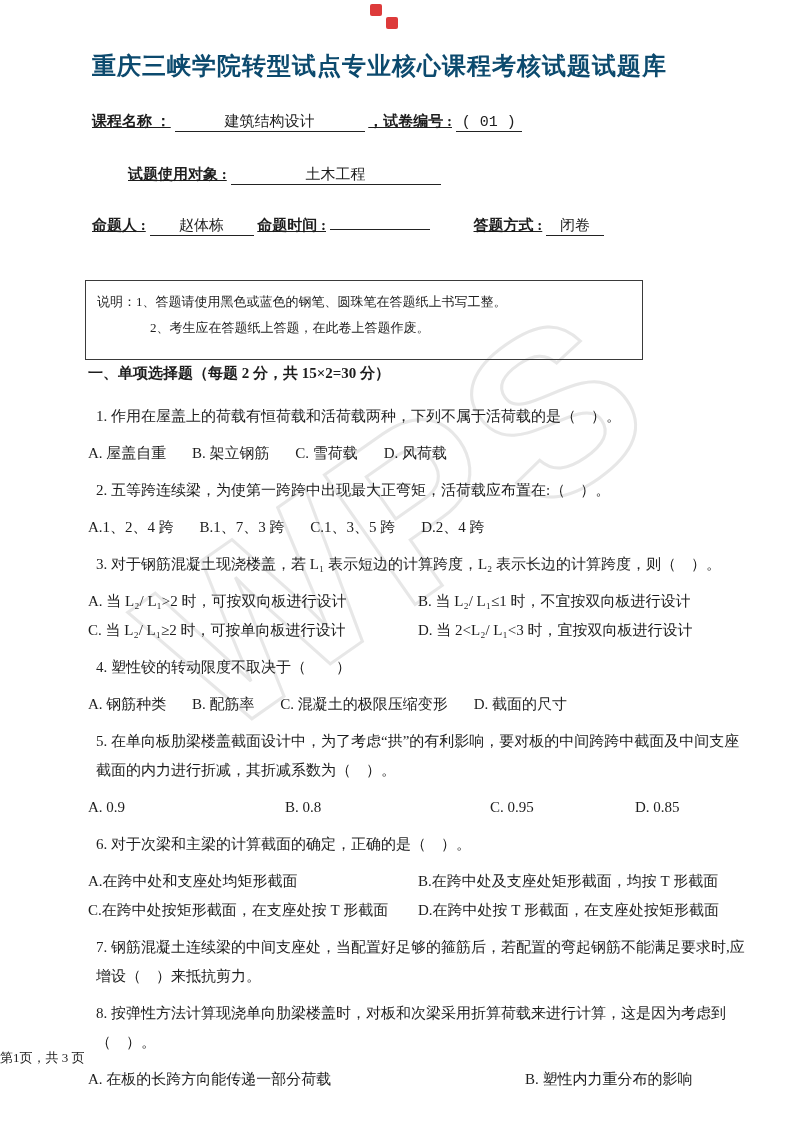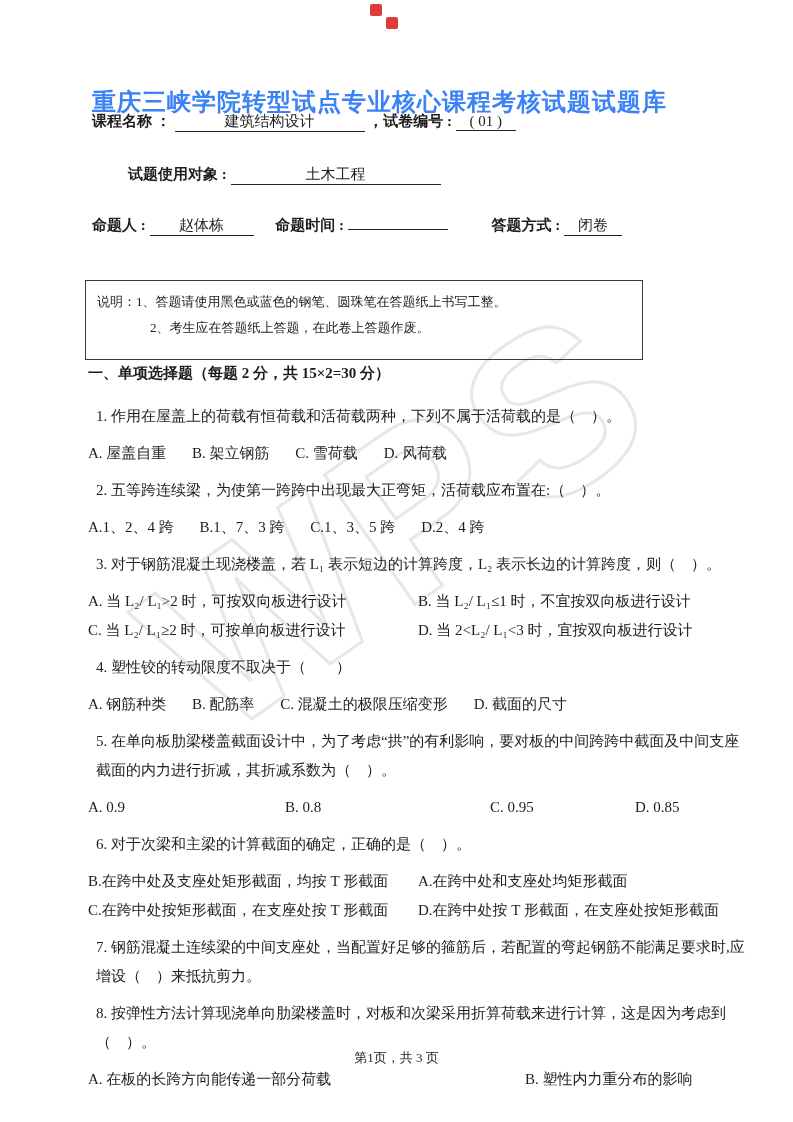--- a/index.html
+++ b/index.html
@@ -11,55 +11,55 @@
       font-size:230px;font-weight:bold;font-family:"Liberation Sans",sans-serif;
       color:rgba(0,0,0,0);-webkit-text-stroke:3px #e7e7e7;letter-spacing:8px;
       white-space:nowrap;z-index:1;user-select:none;}
   @supports not (-webkit-text-stroke: 1px #000){ .wm{color:#efefef;} }
   
   .mark{position:absolute;width:12px;height:12px;background:#dd3a3a;border-radius:2px;z-index:3;}
   .mark.m1{left:370px;top:4px;}
   .mark.m2{left:386px;top:17px;}
   
   .title{position:absolute;top:50px;left:92px;font-size:24px;font-weight:bold;
-         letter-spacing:1px;font-family:"Liberation Sans",sans-serif;color:#3b82f6;margin-top:36px;}
+         letter-spacing:1px;font-family:"Liberation Sans",sans-serif;color:#0c4a6e;}
   
   .frow{position:absolute;left:92px;font-size:15px;white-space:nowrap;}
   .frow.r1{top:112px;}
   .frow.r2{top:165px;margin-left:36px;}
   .frow.r3{top:216px;}
-  .lbl{font-weight:bold;}
-  .uv{display:inline-block;border-bottom:1px solid #222;text-align:center;padding:0 6px;}
+  .lbl{font-weight:bold;text-decoration:underline;}
+  .uv{display:inline-block;border-bottom:1px solid #222;text-align:center;padding:0 6px;font-family:Liberation Mono, monospace;}
   .uv.course{min-width:150px;padding:0 20px;}
   .uv.paperno{min-width:48px;}
   .uv.aud{min-width:170px;padding:0 20px;}
   .uv.setter{min-width:80px;padding:0 12px;}
   .uv.time{min-width:88px;}
   .uv.mode{min-width:46px;}
-  .gap1{margin-left:18px;}
+  .gap1{}
   .gap2{margin-left:40px;}
   
   .notice{position:absolute;left:85px;top:280px;width:558px;height:80px;
           border:1px solid #3a3a3a;font-size:13px;box-sizing:border-box;padding:9px 10px 0 11px;}
   .notice .l1{line-height:24px;}
   .notice .l2{line-height:24px;margin-top:2px;padding-left:53px;}
   
   .sec{position:absolute;left:88px;top:364px;font-size:15px;font-weight:bold;}
   
   .qwrap{position:absolute;left:88px;top:394px;width:670px;font-size:15px;line-height:29px;}
   .q{margin:8px;}
   .opts{height:29px;line-height:29px;white-space:nowrap;}
   .row-flex span + span{margin-left:22px;}
   .cols-2a{display:grid;grid-template-columns:330px 1fr;}
   .cols-2b{display:grid;grid-template-columns:437px 1fr;}
   .cols-2c{display:grid;grid-template-columns:447px 1fr;}
   .cols-4a{display:grid;grid-template-columns:197px 205px 145px 1fr;}
   .cols-4b{display:grid;grid-template-columns:130px 127px 115px 1fr;}
   
-  .footer{position:absolute;top:1049px;left:0;width:100%;text-align:center;font-size:13px;color:#222;}
+  .footer{position:absolute;top:1049px;left:0;width:100%;text-align:left;font-size:13px;color:#222;}
 </style>
 </head>
 <body>
 
 <div class="page">
 
   <div class="wm">WPS</div>
   <div class="mark m1"></div>
   <div class="mark m2"></div>
 
@@ -133,22 +133,22 @@
       <p class="q">5. 在单向板肋梁楼盖截面设计中，为了考虑“拱”的有利影响，要对板的中间跨跨中截面及中间支座截面的内力进行折减，其折减系数为（　）。</p>
       <div class="opts cols-4a">
         <span>A. 0.9</span>
         <span>B. 0.8</span>
         <span>C. 0.95</span>
         <span>D. 0.85</span>
       </div>
 
       <p class="q">6. 对于次梁和主梁的计算截面的确定，正确的是（　）。</p>
       <div class="opts cols-2a">
+        <span>A.在跨中处和支座处均矩形截面</span>
         <span>B.在跨中处及支座处矩形截面，均按 T 形截面</span>
-        <span>A.在跨中处和支座处均矩形截面</span>
       </div>
       <div class="opts cols-2a">
         <span>C.在跨中处按矩形截面，在支座处按 T 形截面</span>
         <span>D.在跨中处按 T 形截面，在支座处按矩形截面</span>
       </div>
 
       <p class="q">7. 钢筋混凝土连续梁的中间支座处，当配置好足够的箍筋后，若配置的弯起钢筋不能满足要求时,应增设（　）来抵抗剪力。</p>
 
       <p class="q">8. 按弹性方法计算现浇单向肋梁楼盖时，对板和次梁采用折算荷载来进行计算，这是因为考虑到（　）。</p>
       <div class="opts cols-2b">

